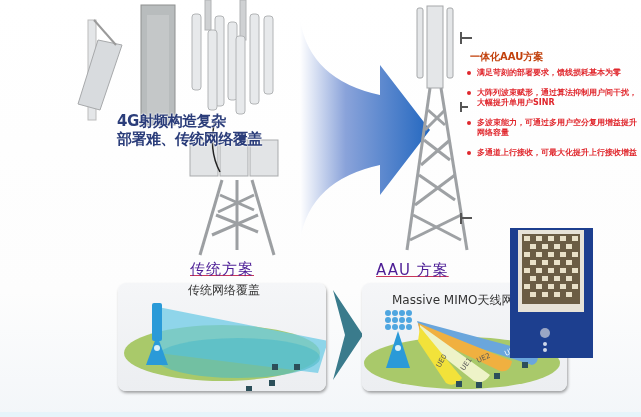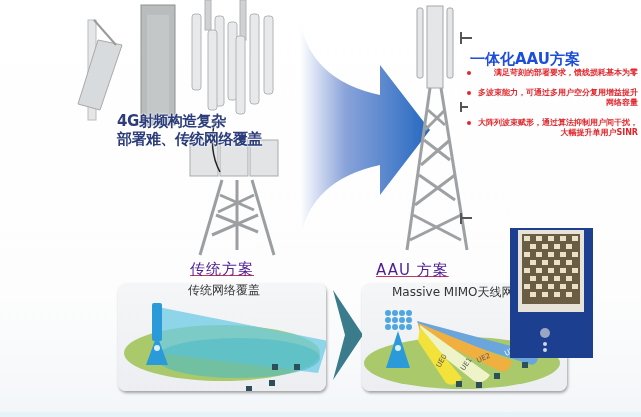--- a/index.html
+++ b/index.html
@@ -20,23 +20,23 @@
 
     
     .left-caption {
       position:absolute; left:117px; top:112px; color:#2b3d7a;
       font-weight:bold; font-size:15px; line-height:18px;
       text-shadow: 0 0 2px #fff, 0 0 2px #fff;
       letter-spacing:-0.5px;
     }
 
     .right-panel-title {
-      position:absolute; left:470px; top:50px; font-size:15px; font-weight:bold; color:#1d4ed8;
-    }
-    .feature-list { position:absolute; left:466px; top:68px; width:172px; margin:0; padding:0; list-style:none;text-align:right; }
+      position:absolute; left:470px; top:50px; font-size:10px; font-weight:bold; color:#c2410c;
+    }
+    .feature-list { position:absolute; left:466px; top:68px; width:172px; margin:0; padding:0; list-style:none; }
     .feature-list li {
       position:relative; padding-left:11px; font-size:8px; line-height:10px; color:#e0262c;
       margin-bottom:10px; font-weight:bold;
     }
     .feature-list li::before {
       content:""; position:absolute; left:1px; top:3px; width:4px; height:4px; border-radius:50%; background:#e0262c;
     }
 
     .section-title {
       position:absolute; font-size:15px; color:#4c1d95; text-decoration: underline; text-decoration-color:#c8365a;
@@ -140,22 +140,23 @@
     <line x1="3" y1="74" x2="3" y2="84"></line>
       <line x1="3" y1="79" x2="10" y2="79"></line>
     <line x1="3" y1="185" x2="3" y2="196"></line>
       <line x1="3" y1="190" x2="14" y2="190"></line>
   </g>
 </svg>
 
 <div class="right-panel-title">一体化AAU方案</div>
 <ul class="feature-list">
   <li>满足苛刻的部署要求，馈线损耗基本为零</li>
+  <li>大阵列波束赋形，通过算法抑制用户间干扰，大幅提升单用户SINR</li>
   <li>多波束能力，可通过多用户空分复用增益提升网络容量</li>
-  <li>大阵列波束赋形，通过算法抑制用户间干扰，大幅提升单用户SINR</li>
+  <li>多通道上行接收，可最大化提升上行接收增益</li>
 </ul>
 
 <div class="section-title" style="left:190px;top:260px;">传统方案</div>
 <div class="panel" style="left:118px;top:283px;width:208px;height:108px;"></div>
 <div class="section-sub" style="left:188px;top:282px;">传统网络覆盖</div>
 <svg class="abs" style="left:118px;top:283px;" width="208" height="108">
   <ellipse cx="104" cy="70" rx="98" ry="28" fill="#a9c96a"></ellipse>
   <polygon points="40,24 210,58 200,90 40,70" fill="#6ecbe6" opacity="0.75"></polygon>
   <ellipse cx="120" cy="75" rx="82" ry="20" fill="#4fbbc8" opacity="0.6"></ellipse>
   <g fill="#2a9ad8">
@@ -170,21 +171,21 @@
     <rect x="151" y="97" width="6" height="6"></rect>
   </g>
 </svg>
 
 <svg class="mid-chevron" viewBox="0 0 30 90">
   <polygon points="0,0 30,45 0,90 12,45" fill="#3a7b8c"></polygon>
 </svg>
 
 <div class="section-title" style="left:376px;top:261px;">AAU 方案</div>
 <div class="panel" style="left:362px;top:283px;width:205px;height:108px;"></div>
-<div class="section-sub" style="left:392px;top:284px;">Massive MIMO天线网</div>
+<div class="section-sub" style="left:392px;top:292px;">Massive MIMO天线网</div>
 <svg class="abs" style="left:362px;top:283px;" width="205" height="108">
   <ellipse cx="100" cy="80" rx="98" ry="26" fill="#a9c96a"></ellipse>
   <g fill="#2a9ad8">
     <g fill="#4fa6e0">
       <circle cx="26" cy="30" r="3"></circle>
         <circle cx="33" cy="30" r="3"></circle>
         <circle cx="40" cy="30" r="3"></circle>
         <circle cx="47" cy="30" r="3"></circle>
       <circle cx="26" cy="37" r="3"></circle>
         <circle cx="33" cy="37" r="3"></circle>

